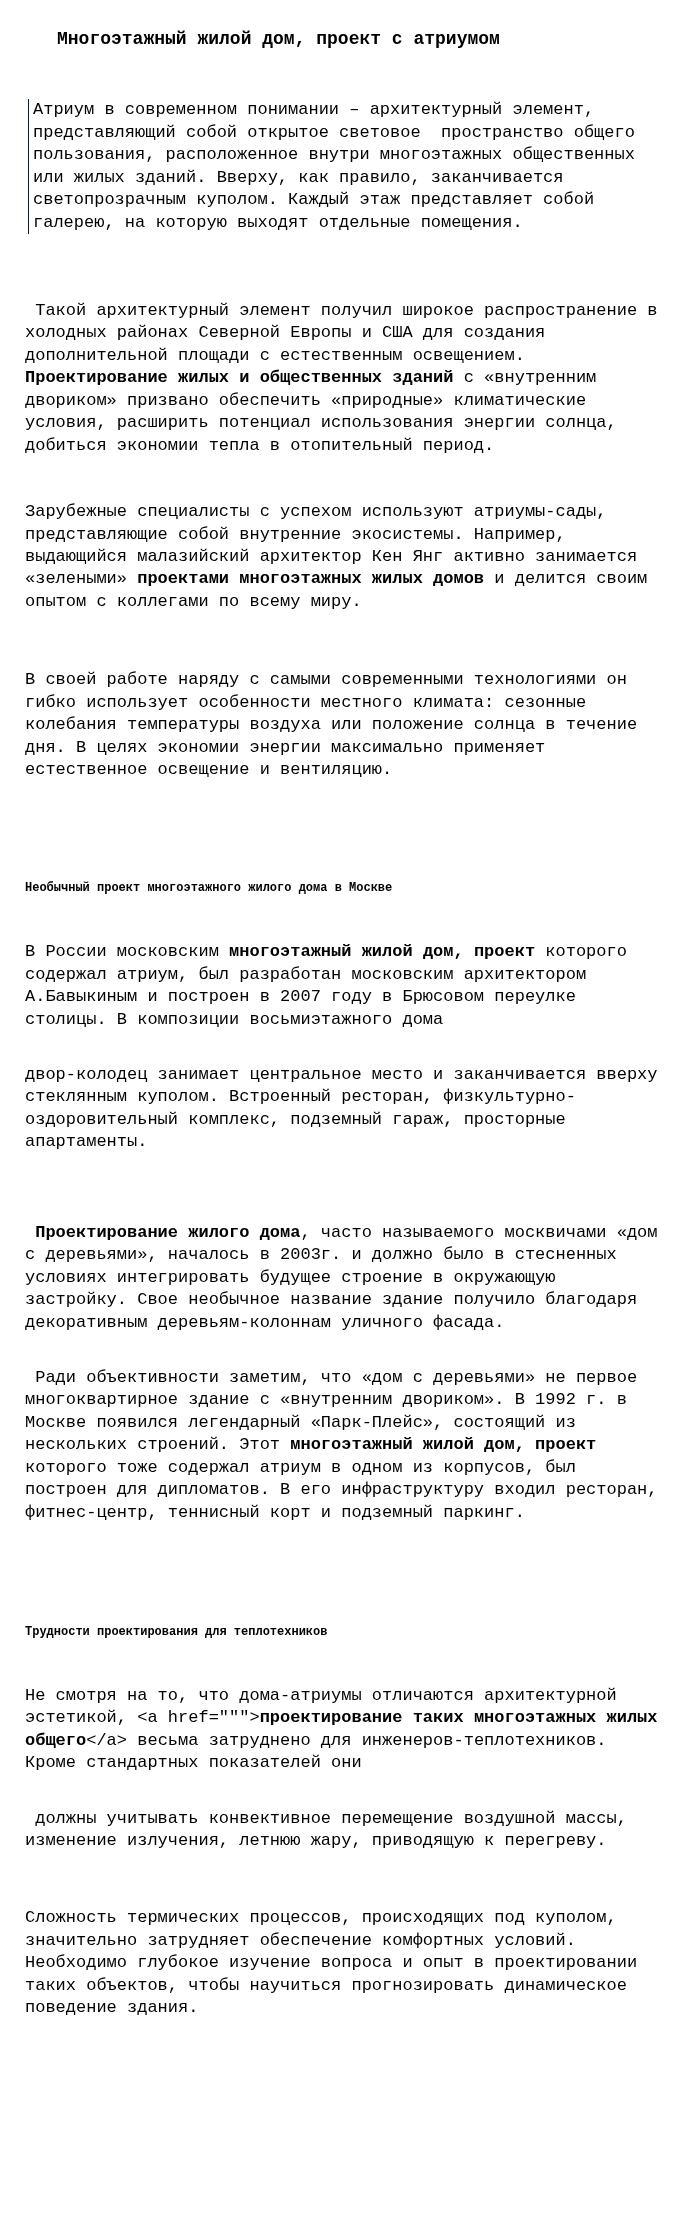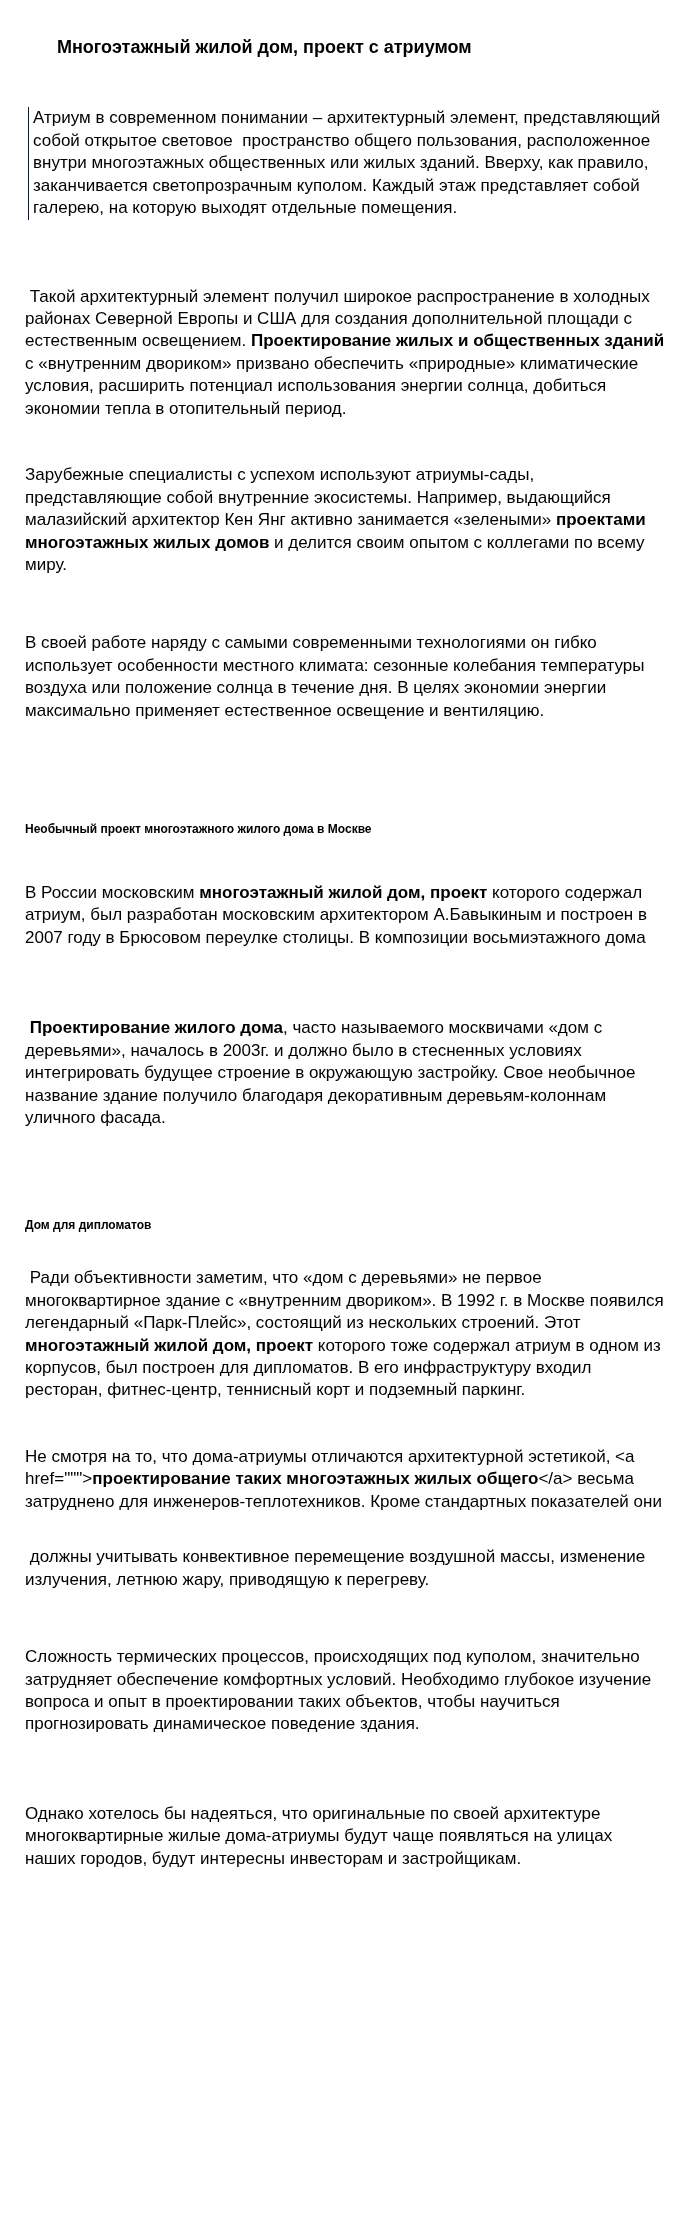--- a/index.html
+++ b/index.html
@@ -1,22 +1,22 @@
 <!DOCTYPE html>
 <html><head>
   <meta charset="utf-8">
   <style>
     * { box-sizing: border-box; }
     html, body { margin: 0; padding: 0; background: #ffffff; }
     .page {
       position: relative;
       width: 697px;
       height: 2240px;
-      padding: 36px 32px 30px 25px;
-      font-family: Liberation Sans, sans-serif;
+      padding: 28px 32px 30px 25px;
+      font-family: Liberation Mono, monospace;
       font-size: 17px;
       line-height: 1.32;
       color: #000000;
       overflow: hidden;
       background: #ffffff;
     }
     .doc-title {
       font-size: 18px;
       font-weight: bold;
       margin: 0 0 0 32px;
@@ -65,30 +65,30 @@
   <p class="para g66"><span> Такой архитектурный элемент получил широкое распространение в холодных районах Северной Европы и США для создания дополнительной площади с естественным освещением. </span><b>Проектирование жилых и общественных зданий</b><span> с «внутренним двориком» призвано обеспечить «природные» климатические условия, расширить потенциал использования энергии солнца, добиться экономии тепла в отопительный период.</span></p>
 
   <p class="para g44"><span>Зарубежные специалисты с успехом используют атриумы-сады, представляющие собой внутренние экосистемы. Например, выдающийся малазийский архитектор Кен Янг активно занимается «зелеными» </span><b>проектами многоэтажных жилых домов</b><span> и делится своим опытом с коллегами по всему миру.</span></p>
 
   <p class="para g56"><span>В своей работе наряду с самыми современными технологиями он гибко использует особенности местного климата: сезонные колебания температуры воздуха или положение солнца в течение дня. В целях экономии энергии максимально применяет естественное освещение и вентиляцию.</span></p>
 
   <h2 class="heading g100">Необычный проект многоэтажного жилого дома в Москве</h2>
 
   <p class="para g44"><span>В России московским </span><b>многоэтажный жилой дом, проект</b><span> которого содержал атриум, был разработан московским архитектором А.Бавыкиным и построен в 2007 году в Брюсовом переулке столицы. В композиции восьмиэтажного дома</span></p>
 
+  <p class="para g33"><span>двор-колодец занимает центральное место и заканчивается вверху стеклянным куполом. Встроенный ресторан, физкультурно-оздоровительный комплекс, подземный гараж, просторные апартаменты.</span></p>
 
   <p class="para g68"><span> </span><b>Проектирование жилого дома</b><span>, часто называемого москвичами «дом с деревьями», началось в 2003г. и должно было в стесненных условиях интегрировать будущее строение в окружающую застройку. Свое необычное название здание получило благодаря декоративным деревьям-колоннам уличного фасада.</span></p>
 
 
-  <h2 class="heading g89">Дом для дипломатов</h2>
 
   <p class="para g33"><span> Ради объективности заметим, что «дом с деревьями» не первое многоквартирное здание с «внутренним двориком». В 1992 г. в Москве появился легендарный «Парк-Плейс», состоящий из нескольких строений. Этот </span><b>многоэтажный жилой дом, проект</b><span> которого тоже содержал атриум в одном из корпусов, был построен для дипломатов. В его инфраструктуру входил ресторан, фитнес-центр, теннисный корт и подземный паркинг.</span></p>
 
+  <h2 class="heading g101">Трудности проектирования для теплотехников</h2>
 
   <p class="para g44"><span>Не смотря на то, что дома-атриумы отличаются архитектурной эстетикой, &lt;a href="""&gt;</span><b>проектирование таких многоэтажных жилых общего</b><span>&lt;/a&gt; весьма затруднено для инженеров-теплотехников. Кроме стандартных показателей они</span></p>
 
   <p class="para g33"><span> должны учитывать конвективное перемещение воздушной массы, изменение излучения, летнюю жару, приводящую к перегреву.</span></p>
 
   <p class="para g55"><span>Сложность термических процессов, происходящих под куполом, значительно затрудняет обеспечение комфортных условий. Необходимо глубокое изучение вопроса и опыт в проектировании таких объектов, чтобы научиться прогнозировать динамическое поведение здания.</span></p>
 
-  <p class="para g67"><span>Однако хотелось бы надеяться, что оригинальные по своей архитектуре многоквартирные жилые дома-атриумы будут чаще появляться на улицах наших городов, будут интересны инвесторам и застройщикам.</span></p>
 
 </div>
 
 </body></html>

